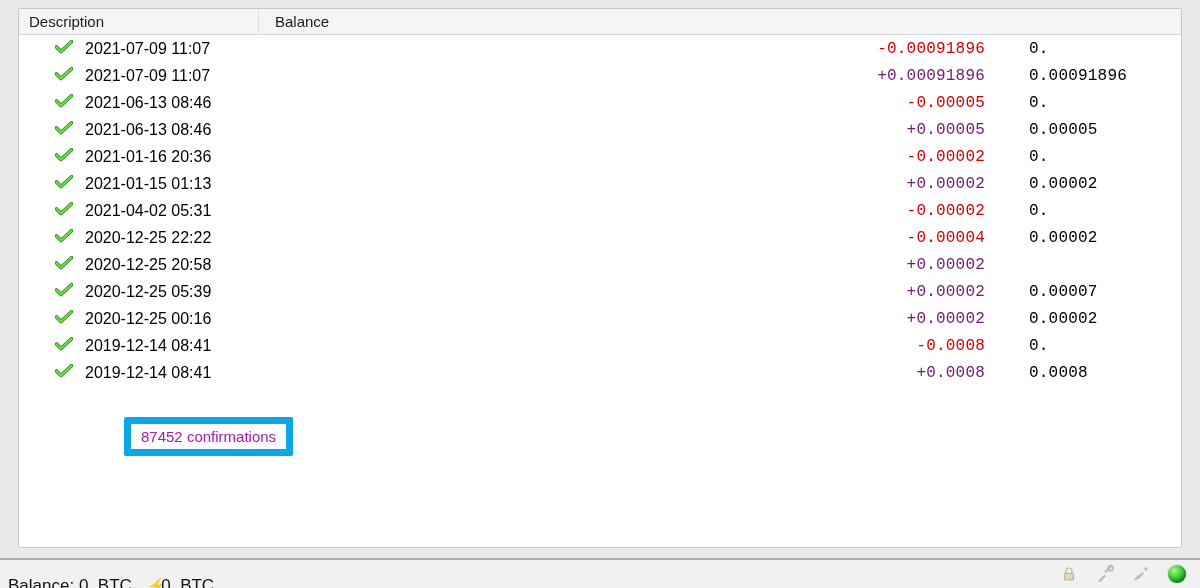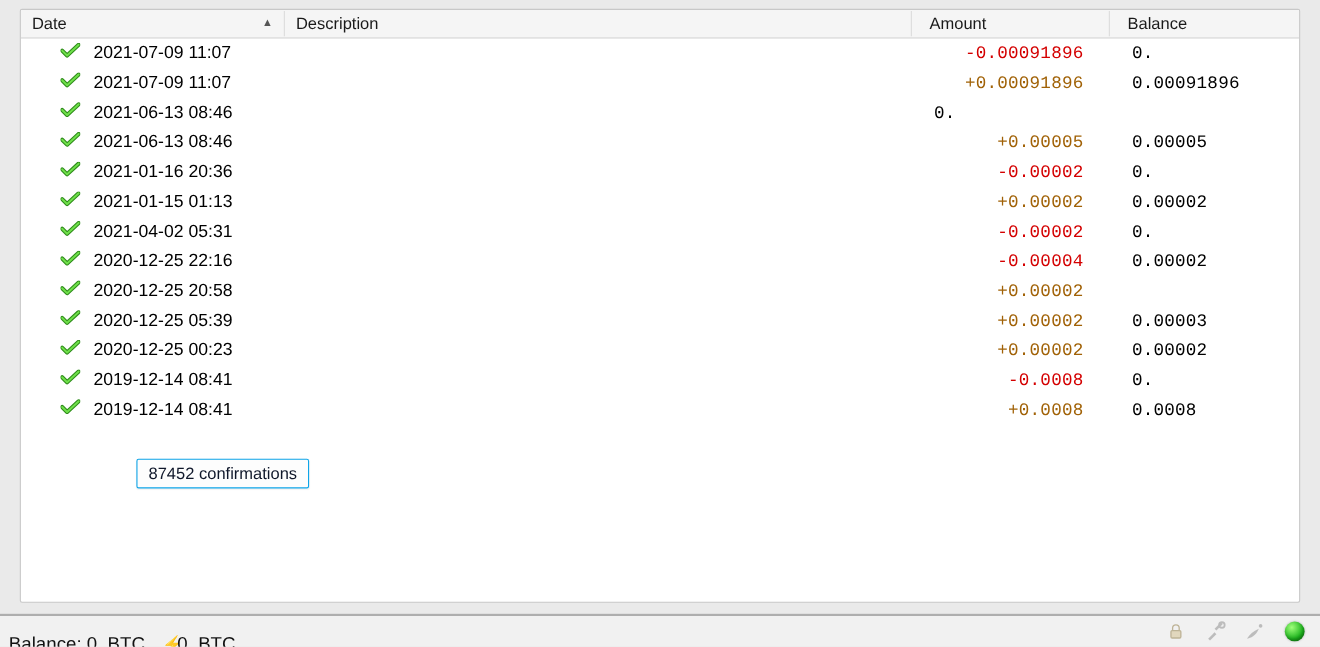--- a/index.html
+++ b/index.html
@@ -72,32 +72,32 @@
     justify-content: flex-end;
     padding-right: 24px;
   }
   .cell.balance {
     font-family: "Menlo", "Consolas", "Liberation Mono", monospace;
     font-size: 16px;
     letter-spacing: 0.2px;
     padding-left: 20px;
   }
   .neg { color: #d40000; }
-  .pos { color: #a16207; }
+  .pos { color: #701a75; }
   .check-icon { width: 18px; height: 14px; display: inline-block; flex-shrink:0; }
   
   .tooltip {
     position: absolute;
     left: 105px;
     top: 408px;
     background: #fdfdfd;
-    border: 1px solid #0ea5e9;
+    border: 7px solid #0ea5e9;
     padding: 4px 10px;
     font-size: 15px;
-    color: #0f172a;
+    color: #a21caf;
     border-radius: 2px;
     box-shadow: 0 1px 1px rgba(0,0,0,0.05);
     pointer-events: none;
   }
   
   .statusbar {
     height: 30px;
     border-top: 2px solid #aeaeae;
     background: #f1f1f1;
     display: flex;
@@ -119,28 +119,21 @@
   }
 </style>
 </head>
 <body>
 
 <div class="app">
   <div class="panel">
 
     <div class="cols header">
       <div class="hcell">
-        <span>Date</span>
-        <span class="sort-ind">▲</span>
-      </div>
-      <div class="hcell">
         <span>Description</span>
-      </div>
-      <div class="hcell num">
-        <span>Amount</span>
       </div>
       <div class="hcell num">
         <span>Balance</span>
       </div>
     </div>
 
     <div class="tbody" id="tbody">
         <div class="cols row">
           <div class="cell date">
             <span><svg class="check-icon" viewBox="0 0 24 18">
@@ -167,20 +160,21 @@
         </div>
         <div class="cols row">
           <div class="cell date">
             <span><svg class="check-icon" viewBox="0 0 24 18">
   <path d="M2 9 L8 15 L22 2" fill="none" stroke="#2e8b1a" stroke-width="5" stroke-linecap="round" stroke-linejoin="round"></path>
   <path d="M2 9 L8 15 L22 2" fill="none" stroke="#6fe04a" stroke-width="2.4" stroke-linecap="round" stroke-linejoin="round"></path>
 </svg></span>
             <span>2021-06-13 08:46</span>
           </div>
           <div class="cell desc"></div>
+          <div class="cell amount neg">-0.00005</div>
           <div class="cell balance">0.</div>
         </div>
         <div class="cols row">
           <div class="cell date">
             <span><svg class="check-icon" viewBox="0 0 24 18">
   <path d="M2 9 L8 15 L22 2" fill="none" stroke="#2e8b1a" stroke-width="5" stroke-linecap="round" stroke-linejoin="round"></path>
   <path d="M2 9 L8 15 L22 2" fill="none" stroke="#6fe04a" stroke-width="2.4" stroke-linecap="round" stroke-linejoin="round"></path>
 </svg></span>
             <span>2021-06-13 08:46</span>
           </div>
@@ -223,21 +217,21 @@
           <div class="cell desc"></div>
           <div class="cell amount neg">-0.00002</div>
           <div class="cell balance">0.</div>
         </div>
         <div class="cols row">
           <div class="cell date">
             <span><svg class="check-icon" viewBox="0 0 24 18">
   <path d="M2 9 L8 15 L22 2" fill="none" stroke="#2e8b1a" stroke-width="5" stroke-linecap="round" stroke-linejoin="round"></path>
   <path d="M2 9 L8 15 L22 2" fill="none" stroke="#6fe04a" stroke-width="2.4" stroke-linecap="round" stroke-linejoin="round"></path>
 </svg></span>
-            <span>2020-12-25 22:16</span>
+            <span>2020-12-25 22:22</span>
           </div>
           <div class="cell desc"></div>
           <div class="cell amount neg">-0.00004</div>
           <div class="cell balance">0.00002</div>
         </div>
         <div class="cols row">
           <div class="cell date">
             <span><svg class="check-icon" viewBox="0 0 24 18">
   <path d="M2 9 L8 15 L22 2" fill="none" stroke="#2e8b1a" stroke-width="5" stroke-linecap="round" stroke-linejoin="round"></path>
   <path d="M2 9 L8 15 L22 2" fill="none" stroke="#6fe04a" stroke-width="2.4" stroke-linecap="round" stroke-linejoin="round"></path>
@@ -250,29 +244,29 @@
         <div class="cols row">
           <div class="cell date">
             <span><svg class="check-icon" viewBox="0 0 24 18">
   <path d="M2 9 L8 15 L22 2" fill="none" stroke="#2e8b1a" stroke-width="5" stroke-linecap="round" stroke-linejoin="round"></path>
   <path d="M2 9 L8 15 L22 2" fill="none" stroke="#6fe04a" stroke-width="2.4" stroke-linecap="round" stroke-linejoin="round"></path>
 </svg></span>
             <span>2020-12-25 05:39</span>
           </div>
           <div class="cell desc"></div>
           <div class="cell amount pos">+0.00002</div>
-          <div class="cell balance">0.00003</div>
-        </div>
-        <div class="cols row">
-          <div class="cell date">
-            <span><svg class="check-icon" viewBox="0 0 24 18">
-  <path d="M2 9 L8 15 L22 2" fill="none" stroke="#2e8b1a" stroke-width="5" stroke-linecap="round" stroke-linejoin="round"></path>
-  <path d="M2 9 L8 15 L22 2" fill="none" stroke="#6fe04a" stroke-width="2.4" stroke-linecap="round" stroke-linejoin="round"></path>
-</svg></span>
-            <span>2020-12-25 00:23</span>
+          <div class="cell balance">0.00007</div>
+        </div>
+        <div class="cols row">
+          <div class="cell date">
+            <span><svg class="check-icon" viewBox="0 0 24 18">
+  <path d="M2 9 L8 15 L22 2" fill="none" stroke="#2e8b1a" stroke-width="5" stroke-linecap="round" stroke-linejoin="round"></path>
+  <path d="M2 9 L8 15 L22 2" fill="none" stroke="#6fe04a" stroke-width="2.4" stroke-linecap="round" stroke-linejoin="round"></path>
+</svg></span>
+            <span>2020-12-25 00:16</span>
           </div>
           <div class="cell desc"></div>
           <div class="cell amount pos">+0.00002</div>
           <div class="cell balance">0.00002</div>
         </div>
         <div class="cols row">
           <div class="cell date">
             <span><svg class="check-icon" viewBox="0 0 24 18">
   <path d="M2 9 L8 15 L22 2" fill="none" stroke="#2e8b1a" stroke-width="5" stroke-linecap="round" stroke-linejoin="round"></path>
   <path d="M2 9 L8 15 L22 2" fill="none" stroke="#6fe04a" stroke-width="2.4" stroke-linecap="round" stroke-linejoin="round"></path>

